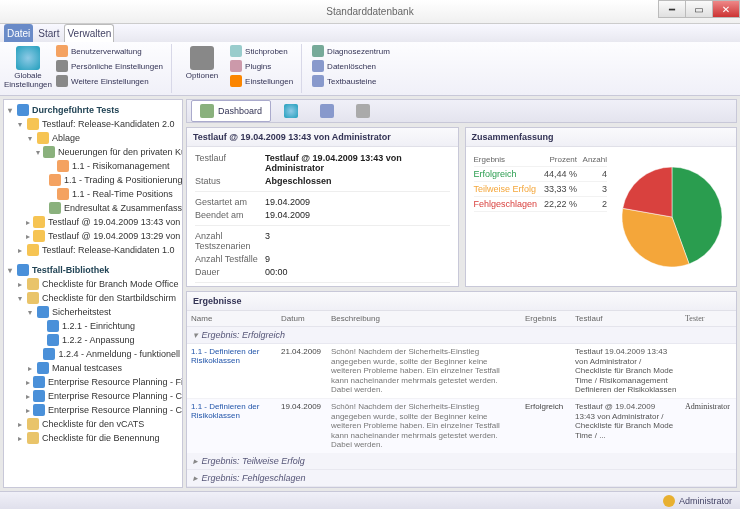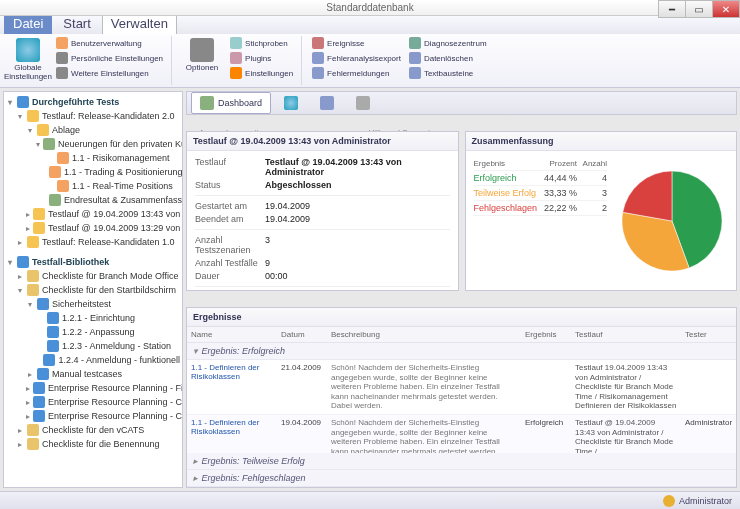--- a/index.html
+++ b/index.html
@@ -1,46 +1,46 @@
 <!DOCTYPE html>
 <html><head>
 <meta charset="utf-8">
 <style>
   * { margin:0; padding:0; box-sizing:border-box; font-family:'Segoe UI',Tahoma,sans-serif; }
   body { width:740px; height:509px; background:#e8e8e8; font-size:9px; color:#333; overflow:hidden; display:flex; flex-direction:column; }
   
-  .titlebar { height:16px; background:linear-gradient(#fff,#f0f0f0); display:flex; align-items:center; border-bottom:1px solid #ccc; position:relative; }
+  .titlebar { height:24px; background:linear-gradient(#fff,#f0f0f0); display:flex; align-items:center; border-bottom:1px solid #ccc; position:relative; }
   .titlebar .title { position:absolute; left:50%; transform:translateX(-50%); color:#666; font-size:10px; }
   .winbtns { margin-left:auto; display:flex; height:100%; }
   .winbtn { width:28px; height:18px; display:flex; align-items:center; justify-content:center; font-size:10px; border:1px solid #bbb; background:linear-gradient(#fafafa,#e0e0e0); margin-left:-1px; }
   .winbtn.close { background:linear-gradient(#e88,#c33); color:#fff; }
   
   .ribbontabs { height:18px; background:linear-gradient(#f8f8ff,#e8e8f0); display:flex; align-items:end; padding-left:4px; gap:2px; }
-  .rtab { padding:3px 8px; font-size:13px; color:#446; border:1px solid transparent; border-bottom:none; border-radius:3px 3px 0 0;text-align:center; }
+  .rtab { padding:3px 2px; font-size:10px; color:#446; border:1px solid transparent; border-bottom:none; border-radius:3px 3px 0 0;text-align:center; }
   .rtab.file { background:#6a8bc8; color:#fff; }
   .rtab.active { background:#fff; border-color:#bbb; }
   
   .ribbon { height:54px; background:linear-gradient(#fdfdff,#f0f0f8); border-bottom:1px solid #c8c8d8; display:flex; padding:2px 6px; gap:8px; }
   .rgroup { display:flex; flex-direction:column; border-right:1px solid #d8d8e8; padding-right:6px; }
   .rgroup:last-child{border:none;}
   .rgroup .items { display:flex; gap:4px; flex:1; }
   .rgroup .lbl { font-size:8px; color:#888; text-align:center;margin-top:48px; }
   .rbigbtn { width:44px; display:flex; flex-direction:column; align-items:center; gap:2px; padding:2px; font-size:8px; color:#335; text-align:center; line-height:1.1; }
   .rbigbtn .ic { width:24px; height:24px; border-radius:3px; }
   .rcol { display:flex; flex-direction:column; gap:1px; }
   .rsmall { display:flex; align-items:center; gap:3px; font-size:8px; color:#335; padding:1px 2px; }
   .rsmall .ic { width:12px; height:12px; border-radius:2px; }
   
   .main { flex:1; display:flex; min-height:0; }
   .tree { width:180px; background:#fff; border:1px solid #c8c8d8; margin:3px; overflow:auto; padding:3px 2px; }
   .tnode { display:flex; align-items:center; gap:3px; padding:1px 0; white-space:nowrap; font-size:9px; color:#333; }
   .tnode .tw { width:8px; text-align:center; color:#888; font-size:8px;}
   .tnode .ic { width:12px; height:12px; flex:0 0 12px; border-radius:2px; }
   .tnode.root { font-weight:bold; color:#245; }
-  .content { flex:1; margin:3px 3px 3px 0; display:flex; flex-direction:column; gap:16px; min-width:0; }
+  .content { flex:1; margin:3px 3px 3px 0; display:flex; flex-direction:column; gap:4px; min-width:0; }
   .tabbar { height:24px; background:linear-gradient(#f0f0f8,#e4e4ee); border:1px solid #c8c8d8; display:flex; align-items:center; padding:2px 4px; gap:4px; }
   .ctab { display:flex; align-items:center; gap:4px; padding:3px 8px; font-size:9px; color:#335; border:1px solid transparent; border-radius:2px; }
   .ctab.active { background:#fff; border-color:#aac; }
   .ctab .ic{width:14px;height:14px;border-radius:2px;}
   .panels { display:flex; gap:6px; height:160px; }
   .panel { flex:1; background:#fff; border:1px solid #c8c8d8; display:flex; flex-direction:column; min-width:0;}
   .panel .phdr { padding:4px 6px; font-size:9px; font-weight:bold; color:#335; border-bottom:1px solid #e0e0e8; background:linear-gradient(#fafafc,#f0f0f6);}
   .panel .pbody { flex:1; padding:6px 8px; overflow:hidden; font-size:9px; color:#444;}
   .kv { display:flex; margin-bottom:3px; }
   .kv .k { width:70px; color:#666; }
@@ -51,21 +51,21 @@
   .srow{display:flex;font-size:9px;padding:2px 0;border-bottom:1px solid #f2f2f2;}
   .srow.hdr{color:#666;font-size:8px;}
   .srow .c1{flex:1;} .srow .c2{width:40px;text-align:right;} .srow .c3{width:30px;text-align:right;}
   .pie{flex:1;display:flex;align-items:center;justify-content:center;}
   .results { flex:1; background:#fff; border:1px solid #c8c8d8; display:flex; flex-direction:column; min-height:0;}
   .results .phdr{padding:4px 6px;font-size:9px;font-weight:bold;color:#335;border-bottom:1px solid #e0e0e8;background:linear-gradient(#fafafc,#f0f0f6);}
   .sectionbar{display:flex;align-items:center;gap:4px;padding:3px 6px;font-size:9px;font-style:italic;color:#557;background:#f4f4fa;border-bottom:1px solid #e8e8f0;}
   .sectionbar .tw{color:#888;}
   .gridhdr{display:flex;font-size:8px;color:#666;background:#f6f6fa;border-bottom:1px solid #e4e4ec;}
   .gridhdr>div,.gridrow>div{padding:3px 4px;}
-  .col-nm{width:90px;} .col-dt{width:50px;} .col-desc{flex:1;} .col-stat{width:50px;} .col-run{width:110px;} .col-usr{width:55px;}
+  .col-nm{width:90px;} .col-dt{width:50px;} .col-desc{flex:1;} .col-stat{width:50px;} .col-run{width:110px;} .col-usr{width:55px;font-family:Liberation Serif, serif;}
   .gridrow{display:flex;font-size:8px;color:#444;border-bottom:1px solid #f2f2f6;align-items:flex-start;}
   .gridrow:nth-child(even){background:#fafaff;}
   .gridrow .col-nm{color:#2255aa;}
   .gridrow .col-desc{color:#777;line-height:1.2;}
   .gridrow .col-run{color:#555;line-height:1.2;}
   .status { height:18px; background:linear-gradient(#f0f0f8,#e0e0ec); border-top:1px solid #c8c8d8; display:flex; align-items:center; justify-content:flex-end; padding:0 8px; font-size:9px; color:#446;}
   .status .ic{width:12px;height:12px;border-radius:50%;background:#e8b030;margin-right:4px;}
   
   .ic-globe{background:radial-gradient(#8ecae6,#219ebc);} .ic-user{background:#f4a261;} .ic-gear{background:#888;}
   .ic-doc{background:#9cc;} .ic-plug{background:#c9a;} .ic-db{background:#fb8500;} .ic-report{background:#c77;}
@@ -137,34 +137,20 @@
             <span>Einstellungen</span>
           </div>
       </div>
     </div>
     <div class="lbl">Anwendungsoptionen</div>
   </div>
   <div class="rgroup">
     <div class="items">
       <div class="rcol">
         <div class="rsmall">
-            <div class="ic ic-report"></div>
-            <span>Ereignisse</span>
-          </div>
-        <div class="rsmall">
-            <div class="ic ic-docs"></div>
-            <span>Fehleranalysisexport</span>
-          </div>
-        <div class="rsmall">
-            <div class="ic ic-docs"></div>
-            <span>Fehlermeldungen</span>
-          </div>
-      </div>
-      <div class="rcol">
-        <div class="rsmall">
             <div class="ic ic-diag"></div>
             <span>Diagnosezentrum</span>
           </div>
         <div class="rsmall">
             <div class="ic ic-docs"></div>
             <span>Datenlöschen</span>
           </div>
         <div class="rsmall">
             <div class="ic ic-docs"></div>
             <span>Textbausteine</span>
@@ -256,25 +242,20 @@
       </div>
     <div class="tnode" style="padding-left:30px">
         <span class="tw"></span>
         <div class="ic ic-blue"></div>
         <span>1.2.1 - Einrichtung</span>
       </div>
     <div class="tnode" style="padding-left:30px">
         <span class="tw"></span>
         <div class="ic ic-blue"></div>
         <span>1.2.2 - Anpassung</span>
-      </div>
-    <div class="tnode" style="padding-left:30px">
-        <span class="tw"></span>
-        <div class="ic ic-blue"></div>
-        <span>1.2.3 - Anmeldung - Station</span>
       </div>
     <div class="tnode" style="padding-left:30px">
         <span class="tw"></span>
         <div class="ic ic-blue"></div>
         <span>1.2.4 - Anmeldung - funktionell</span>
       </div>
     <div class="tnode" style="padding-left:20px">
         <span class="tw">▸</span>
         <div class="ic ic-blue"></div>
         <span>Manual testcases</span>

